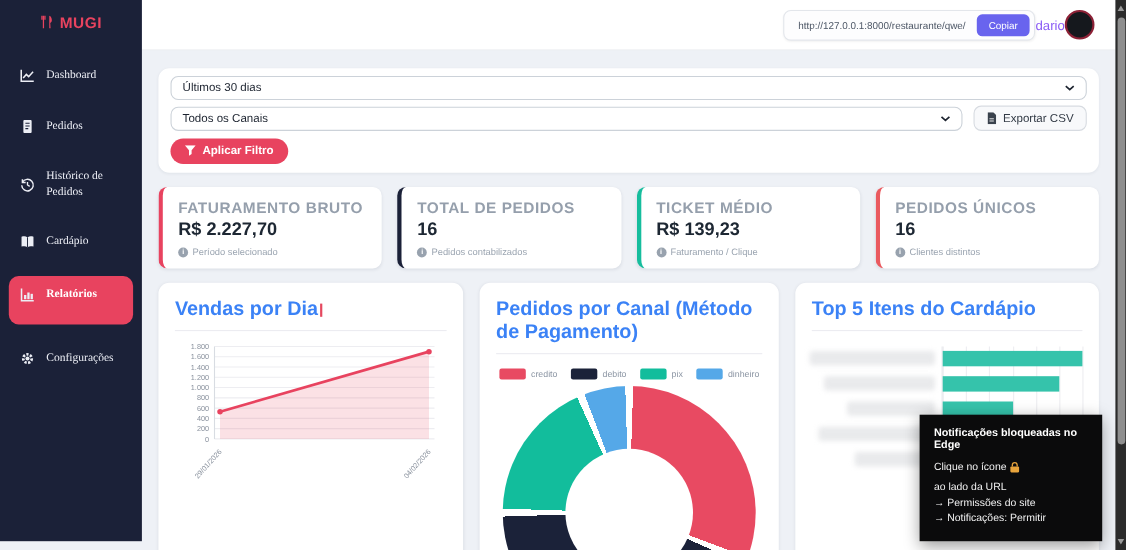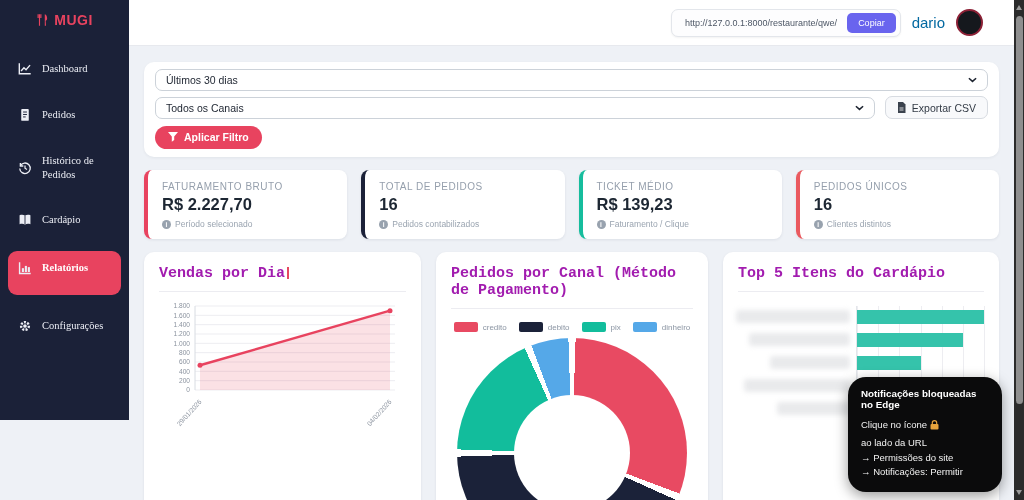--- a/index.html
+++ b/index.html
@@ -1,80 +1,80 @@
 <!DOCTYPE html>
 <html><head>
 <meta charset="utf-8">
 <style>
   * { margin:0; padding:0; box-sizing:border-box; }
   html,body { width:1024px; height:500px; }
   body { font-family:"Liberation Sans", sans-serif; background:#eef1f6; position:relative; overflow:hidden; }
 
   
-  .sidebar { position:absolute; left:0; top:0; width:129px; height:420px; background:#1b2138; z-index:6; }
+  .sidebar { position:absolute; left:0; top:0; width:129px; height:492px; background:#1b2138; z-index:6; }
   .logo { display:flex; align-items:center; justify-content:center; gap:5px; padding:12px 0 6px; color:#e8435f; font-weight:bold; font-size:14px; letter-spacing:.5px; }
   .nav { margin-top:20px; display:flex; flex-direction:column; gap:16px; padding:0 8px;font-family:Liberation Serif, serif; }
   .nav-item { display:flex; align-items:center; gap:9px; padding:8px 6px 8px 10px; border-radius:9px; font-size:10.5px; color:#eceef5; cursor:pointer; line-height:1.3; }
   .nav-item .ico { width:15px; flex:0 0 15px; display:flex; align-items:center; color:#eceef5; }
   .nav-item.active { background:#e8435f; color:#fff; font-weight:bold; padding-top:10px; padding-bottom:20px; }
 
   
-  .header { position:absolute; left:129px; top:0; right:10px; height:46px; background:#fff; border-bottom:1px solid #e7e9ee; display:flex; align-items:center; justify-content:flex-end; gap:11px; padding:0 31px; z-index:5; }
+  .header { position:absolute; left:129px; top:0; right:10px; height:46px; background:#fff; border-bottom:1px solid #e7e9ee; display:flex; align-items:center; justify-content:flex-end; padding:0 19px; z-index:5; }
   .urlbox { display:flex; align-items:center; gap:10px; border:1px solid #e3e6eb; background:#fdfdfe; border-radius:7px; padding:3px 4px 3px 13px; box-shadow:0 1px 2px rgba(0,0,0,.05); }
   .urlbox .url { font-size:9px; color:#4d5766; }
   .copy-btn { background:#6964ee; color:#fff; font-size:9px; border:none; border-radius:5px; padding:5px 11px; cursor:pointer; font-family:inherit; }
-  .username { font-size:15px; color:#0369a1; }
+  .username { font-size:12px; color:#8b5cf6; }
   .avatar { width:27px; height:27px; border-radius:50%; background:#15181d; border:2px solid #8c2136; }
 
   
   .main { position:absolute; left:129px; top:46px; right:10px; bottom:0; padding:16px 15px 16px; overflow:hidden; }
 
   .filter-card { background:#fff; border-radius:10px; padding:7px 11px 8px; box-shadow:0 1px 3px rgba(16,30,54,.06); }
   .sel { display:flex; align-items:center; justify-content:space-between; border:1px solid #ccd2d9; border-radius:7px; height:22px; padding:0 10px; font-size:10.5px; color:#1d2430; background:#fff; cursor:pointer; }
   .frow2 { display:flex; gap:10px; margin-top:5px; align-items:center; }
   .frow2 .sel { flex:1; }
   .export-btn { display:flex; align-items:center; gap:6px; border:1px solid #d7dbe1; background:#f8f9fb; border-radius:7px; height:23px; padding:0 11px; font-size:10.5px; color:#333b46; cursor:pointer; white-space:nowrap; font-family:inherit; }
   .apply-btn { margin-top:7px; display:inline-flex; align-items:center; gap:6px; background:#e8435f; color:#fff; border:none; border-radius:13px; padding:5px 13px 6px; font-size:10.5px; font-weight:bold; cursor:pointer; font-family:inherit; }
 
   
   .stats { display:flex; gap:14px; margin-top:13px; }
   .stat { flex:1; background:#fff; border-radius:8px; padding:11px 14px 10px; box-shadow:0 1px 3px rgba(16,30,54,.08); border-left:4px solid #ccc; }
-  .stat .lbl { font-size:10px; color:#959fac; letter-spacing:.5px; }
+  .stat .lbl { font-size:14px; color:#959fac; letter-spacing:.5px;font-weight:bold; }
   .stat .val { font-size:16.5px; font-weight:bold; color:#1d2733; margin:3px 0 5px; }
   .stat .note { font-size:8.5px; color:#9aa4b0; display:flex; align-items:center; gap:4px; }
   .info-i { width:9px; height:9px; border-radius:50%; background:#98a2ae; color:#fff; font-size:6.5px; display:inline-flex; align-items:center; justify-content:center; font-weight:bold; flex:0 0 9px; }
 
   
   .charts { display:flex; gap:15px; margin-top:13px; align-items:stretch; height:345px; }
   .chart-card { background:#fff; border-radius:10px; padding:13px 15px; box-shadow:0 1px 3px rgba(16,30,54,.08); }
   .chart-card.c1 { width:277px; }
   .chart-card.c2 { width:272px; }
   .chart-card.c3 { flex:1; }
-  .chart-title { color:#a21caf; font-size:15px; font-weight:bold; padding-bottom:9px; border-bottom:1px solid #ececf1;font-family:Liberation Mono, monospace; }
+  .chart-title { color:#3b82f6; font-size:18px; font-weight:bold; padding-bottom:9px; border-bottom:1px solid #ececf1; }
   .caret { display:inline-block; width:1.5px; height:12px; background:#e5485f; margin-left:2px; vertical-align:-2px; }
 
   
   .legend { display:flex; justify-content:center; align-items:center; gap:12px; margin:13px 0 2px; }
   .legend-item { display:flex; align-items:center; gap:5px; }
   .legend-sw { width:24px; height:10px; border-radius:2px; }
   .legend-lb { font-size:8px; color:#8b95a3; }
   .donut { width:230px; height:230px; border-radius:50%; margin:6px auto 0; position:relative; }
   .donut::after { content:""; position:absolute; inset:57px; background:#fff; border-radius:50%; }
 
   
   .hbar-wrap { margin-top:14px; display:flex; }
   .hbar-labels { width:118px; padding-right:8px; position:relative; }
   .hbar-blur { position:absolute; right:6px; height:13px; background:#e9eaec; border-radius:3px; filter:blur(2.5px); }
   .hbar-plot { flex:1; position:relative; height:115px; border-left:1px solid #e3e6ea; }
   .vline { position:absolute; top:0; bottom:0; width:1px; background:#ededf1; }
   .hbar { position:absolute; left:0; height:14px; background:#35c3ab; }
   .htick { position:absolute; top:119px; font-size:7px; color:#98a1ac; transform:translateX(-50%) rotate(-35deg); }
 
   
-  .toast { position:absolute; right:22px; bottom:8px; width:154px; background:#0b0b0c; border-radius:18px; padding:11px 13px 12px; color:#fff; z-index:8; box-shadow:0 4px 14px rgba(0,0,0,.4); }
+  .toast { position:absolute; right:22px; bottom:8px; width:166px; background:#0b0b0c; border-radius:0; padding:11px 13px 12px; color:#fff; z-index:8; box-shadow:0 4px 14px rgba(0,0,0,.4); }
   .toast .t-title { font-size:9.8px; font-weight:bold; margin-bottom:8px; }
   .toast .t-line { font-size:9.5px; line-height:1.55; color:#f2f2f2; display:flex; align-items:center; gap:3px; flex-wrap:wrap; }
 
   
   .scrollbar { position:absolute; right:0; top:0; width:10px; height:500px; background:#2b2b2b; z-index:9; }
   .sb-thumb { position:absolute; left:1.5px; width:7px; top:16px; height:388px; background:#8f8f8f; border-radius:4px; }
   .sb-up { position:absolute; left:2px; top:5px; width:0; height:0; border-left:3px solid transparent; border-right:3px solid transparent; border-bottom:5px solid #9a9a9a; }
   .sb-down { position:absolute; left:2px; bottom:5px; width:0; height:0; border-left:3px solid transparent; border-right:3px solid transparent; border-top:5px solid #9a9a9a; }
 </style>
 </head>

